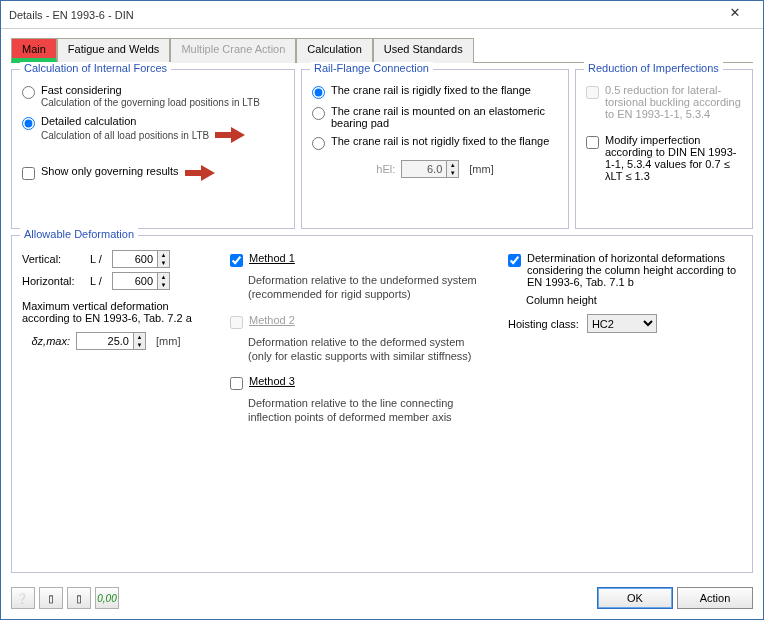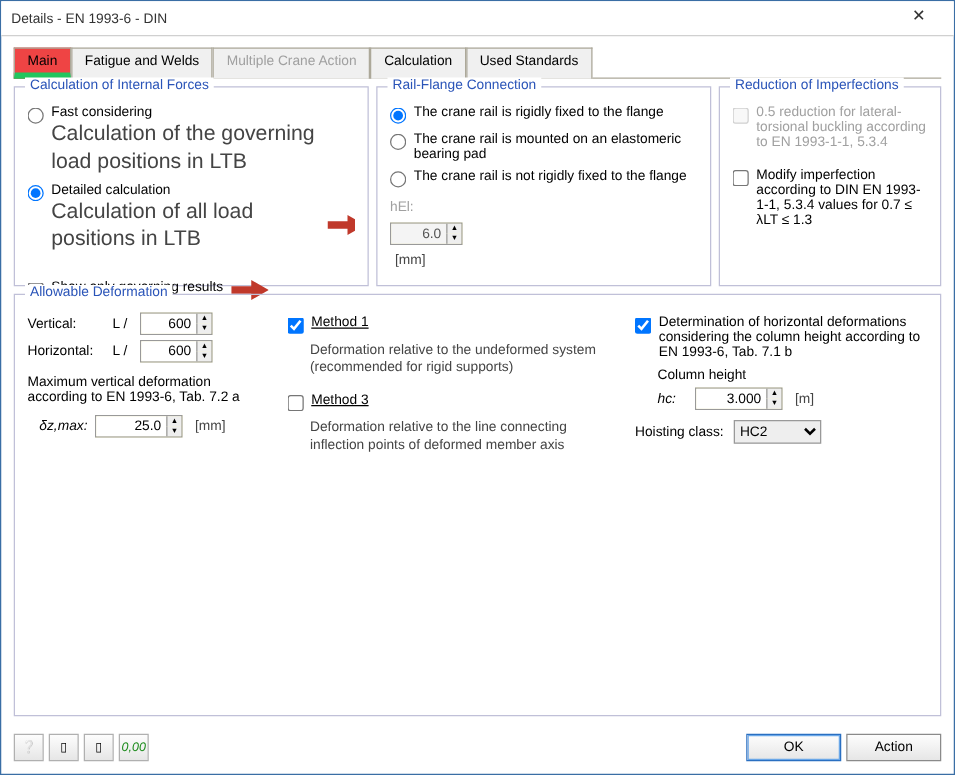--- a/index.html
+++ b/index.html
@@ -15,29 +15,29 @@
 .tab.disabled { color: #a0a0a0; }
 .row1 { display: flex; gap: 6px; margin-bottom: 6px; }
 .fieldset { border: 1px solid #c0c0d8; padding: 8px 10px 10px; position: relative; }
 .fieldset-title { color: #2a54b8; position: absolute; top: -8px; left: 8px; background: #fff; padding: 0 4px; }
 .fs1 { width: 284px; height: 160px; }
 .fs2 { width: 268px; height: 160px; }
 .fs3 { flex: 1; height: 160px; }
 .radio-row { display: flex; align-items: flex-start; margin: 6px 0; }
 .radio-row input, .check-row input { margin: 2px 6px 0 0; }
 .check-row { display: flex; align-items: flex-start; margin: 6px 0; }
-.sub { color: #444; margin-left: 18px; font-size: 17px; line-height: 1.3; }
+.sub { color: #444; margin-left: 18px; font-size: 10px; line-height: 1.3; }
 .disabled-text { color: #a0a0a0; }
 .arrow { display: inline-block; margin-left: 6px; }
-.spinner { display: inline-flex; align-items: center; border: 1px solid #999; height: 18px; background: #fef9c3; }
+.spinner { display: inline-flex; align-items: center; border: 1px solid #999; height: 18px; background: #3b82f6; }
 .spinner input { border: none; width: 44px; text-align: right; padding: 0 4px; height: 16px; outline: none; }
 .spin-btns { display: flex; flex-direction: column; }
 .spin-btns div { width: 12px; height: 8px; border-left: 1px solid #999; font-size: 6px; text-align: center; line-height: 8px; background: #eee; cursor: pointer; }
 .unit { margin-left: 4px; color: #444; }
-.hel-row { display: flex; align-items: flex-start; justify-content: center; gap: 6px; margin-top: 10px; flex-direction: column; }
+.hel-row { display: flex; align-items: center; justify-content: center; gap: 6px; margin-top: 10px; }
 .hel-label { color: #a0a0a0; }
 .fs-deform { flex: 1; border: 1px solid #c0c0d8; padding: 10px; position: relative; }
 .deform-cols { display: flex; gap: 18px; }
 .col-left { width: 190px; }
 .col-mid { width: 260px; }
 .col-right { flex: 1; }
 .form-row { display: flex; align-items: center; margin: 4px 0; gap: 6px; }
 .form-row .lbl { width: 58px; }
 .lslash { width: 20px; text-align: center; }
 .method { margin: 4px 0 12px; }
@@ -185,44 +185,40 @@
         <div class="col-mid">
           <div class="method">
             <div class="check-row">
                 <input type="checkbox" checked="" style="">
                 <span class="method-title">Method 1</span>
               </div>
             <div class="method-desc">Deformation relative to the undeformed system (recommended for rigid supports)</div>
           </div>
           <div class="method">
             <div class="check-row">
+                <input type="checkbox" disabled="" style="">
+                <span class="method-title disabled-text">Method 2</span>
+              </div>
+            <div class="method-desc disabled-text">Deformation relative to the deformed system (only for elastic supports with similar stiffness)</div>
+          </div>
+          <div class="method">
+            <div class="check-row">
                 <input type="checkbox" style="">
                 <span class="method-title">Method 3</span>
               </div>
             <div class="method-desc">Deformation relative to the line connecting inflection points of deformed member axis</div>
           </div>
         </div>
 
         <div class="col-right">
           <div class="check-row">
               <input type="checkbox" checked="" style="">
               <span>Determination of horizontal deformations considering the column height according to EN 1993-6, Tab. 7.1 b</span>
             </div>
           <div style="margin-left:18px;margin-top:6px">Column height</div>
-          <div class="form-row" style="margin-left:18px">
-            <span style="width:24px;font-style:italic">hc:</span>
-            <span class="spinner">
-                <input style="width: 56px;" value="3.000">
-                <span class="spin-btns">
-                  <div>▲</div>
-                  <div>▼</div>
-                </span>
-              </span>
-            <span class="unit">[m]</span>
-          </div>
           <div class="hoist-row">
             <span>Hoisting class:</span>
             <select style="width:70px"><option>HC2</option></select>
           </div>
         </div>
       </div>
     </div>
   </div>
 
   <div class="bottom-bar">

